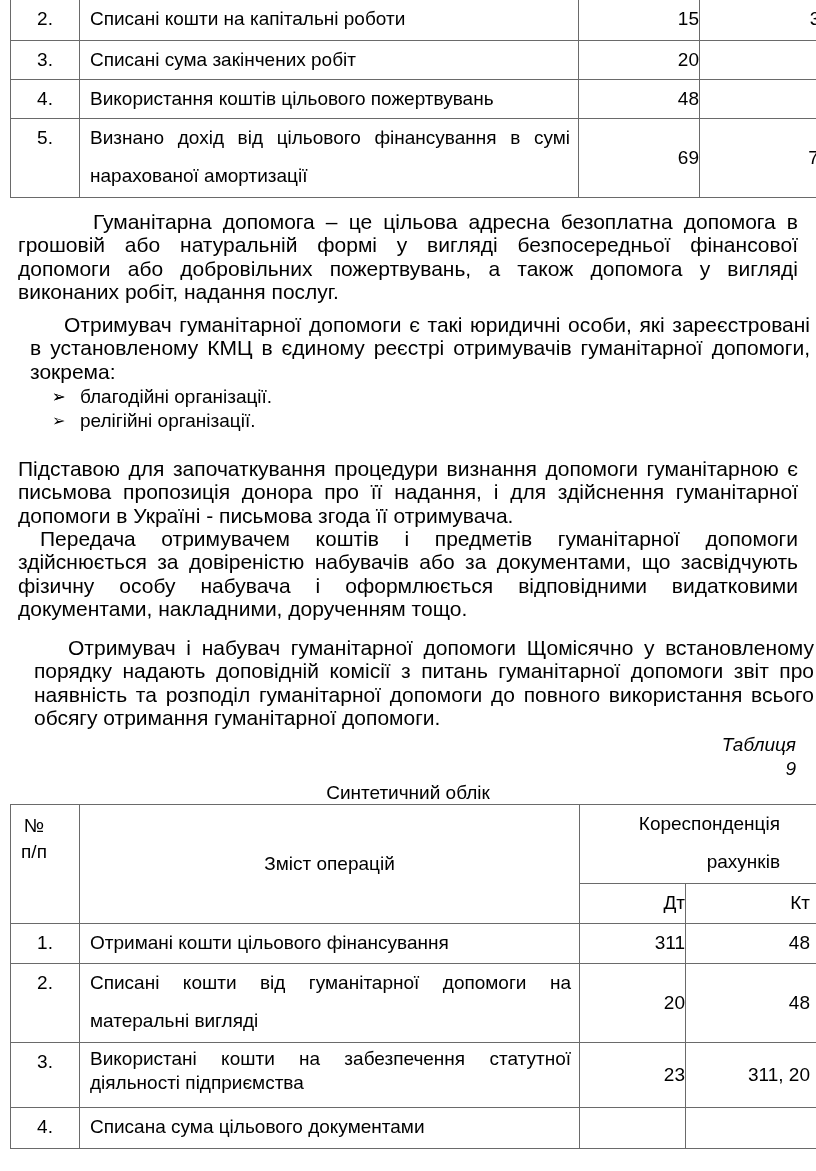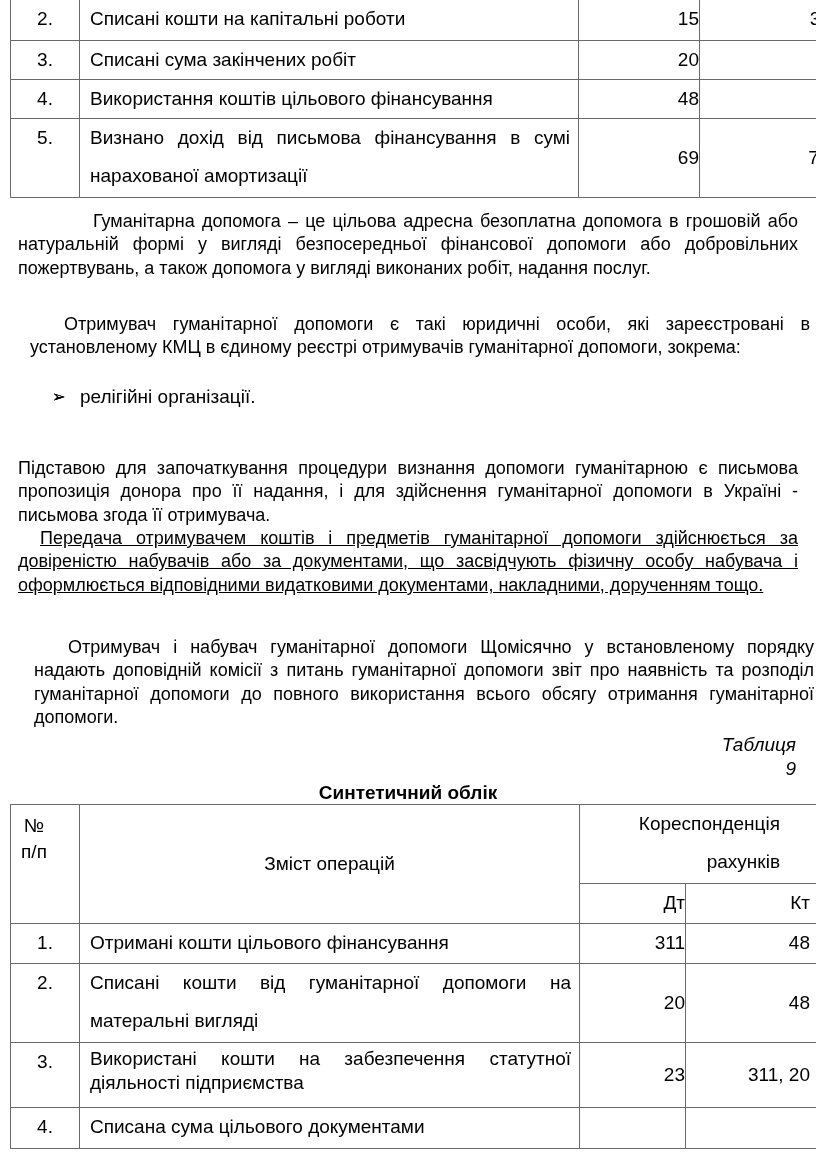--- a/index.html
+++ b/index.html
@@ -8,30 +8,30 @@
     font-family: "Liberation Sans", sans-serif; color: #000;
   }
   .tbl { position: absolute; border-collapse: collapse; table-layout: fixed; }
   .tbl td { border: 1.5px solid #6a6a6a; vertical-align: top; padding: 0; font-size: 19px; line-height: 38px; }
   .c-num { text-align: center; }
   .c-text { padding-left: 10px !important; padding-right: 8px !important; text-align: justify; }
   .c-val { text-align: right; }
   .tight { line-height: 24px !important; padding-top: 4px !important; }
   .para {
     position: absolute; left: 18px; width: 780px;
-    font-size: 18px; line-height: 23.4px; text-align: justify;
+    font-size: 21px; line-height: 23.4px; text-align: justify;
   }
   .indent { text-indent: 75px; }
   .indent2 { text-indent: 34px; }
-  .indent3 { text-indent: 22px; text-decoration: underline; }
+  .indent3 { text-indent: 22px; }
   .bullets { position: absolute; left: 52px; margin: 0; padding: 0; list-style: none; font-size: 19px; line-height: 24px; }
   .bullets li { position: relative; padding-left: 28px; }
   .bullets .arrow { position: absolute; left: 0; top: 0; font-size: 16px; }
   .tbl-caption { position: absolute; right: 20px; top: 733px; font-size: 19px; font-style: italic; text-align: right; line-height: 24px; }
-  .tbl-title { position: absolute; left: 0; width: 816px; top: 782px; text-align: center; font-weight: bold; font-size: 19px; line-height: 22px; }
+  .tbl-title { position: absolute; left: 0; width: 816px; top: 782px; text-align: center; font-weight: normal; font-size: 19px; line-height: 22px; }
   .hdr { text-align: center; vertical-align: middle !important; }
 </style>
 </head>
 <body>
 
 <table class="tbl" style="left:10px; top:-1px; width:830px;">
   <colgroup>
       <col style="width:69px">
       <col style="width:499px">
       <col style="width:121px">
@@ -45,39 +45,39 @@
     <td class="c-val">311</td>
   </tr>
   <tr style="height:39px;">
     <td class="c-num">3.</td>
     <td class="c-text">Списані сума закінчених робіт</td>
     <td class="c-val">20</td>
     <td class="c-val">15</td>
   </tr>
   <tr style="height:39px;">
     <td class="c-num">4.</td>
-    <td class="c-text">Використання коштів цільового фінансування</td>
+    <td class="c-text">Використання коштів цільового пожертвувань</td>
     <td class="c-val">48</td>
     <td class="c-val">69</td>
   </tr>
   <tr style="height:79px;">
     <td class="c-num">5.</td>
-    <td class="c-text">Визнано дохід від письмова фінансування в сумі нарахованої амортизації</td>
+    <td class="c-text">Визнано дохід від цільового фінансування в сумі нарахованої амортизації</td>
     <td class="c-val" style="vertical-align:middle;">69</td>
     <td class="c-val" style="vertical-align:middle;">718</td>
   </tr>
 </tbody>
   </table>
 
 <p class="para indent" style="top:210px; margin:0;">Гуманітарна допомога – це цільова адресна безоплатна допомога в грошовій або натуральній формі у вигляді безпосередньої фінансової допомоги або добровільних пожертвувань, а також допомога у вигляді виконаних робіт, надання послуг.</p>
 <p class="para indent2" style="top:301px; margin:12px;">Отримувач гуманітарної допомоги є такі юридичні особи, які зареєстровані в установленому КМЦ в єдиному реєстрі отримувачів гуманітарної допомоги, зокрема:</p>
 
 <ul class="bullets" style="top:385px;">
   <li><span class="arrow">➢</span></li>
-  <li><span class="arrow">➢</span></li>
+  <li><span class="arrow">➢</span><span>благодійні організації.</span></li>
   <li><span class="arrow">➢</span><span>релігійні організації.</span></li>
 </ul>
 
 <p class="para" style="top:457px; margin:0;">Підставою для започаткування процедури визнання допомоги гуманітарною є письмова пропозиція донора про її надання, і для здійснення гуманітарної допомоги в Україні - письмова згода її отримувача.</p>
 <p class="para indent3" style="top:527px; margin:0;">Передача отримувачем коштів і предметів гуманітарної допомоги здійснюється за довіреністю набувачів або за документами, що засвідчують фізичну особу набувача і оформлюється відповідними видатковими документами, накладними, дорученням тощо.</p>
 <p class="para indent2" style="top:620px; margin:16px;">Отримувач і набувач гуманітарної допомоги Щомісячно у встановленому порядку надають доповідній комісії з питань гуманітарної допомоги звіт про наявність та розподіл гуманітарної допомоги до повного використання всього обсягу отримання гуманітарної допомоги.</p>
 
 <div class="tbl-caption">
   <div>Таблиця</div>
   <div>9</div>

